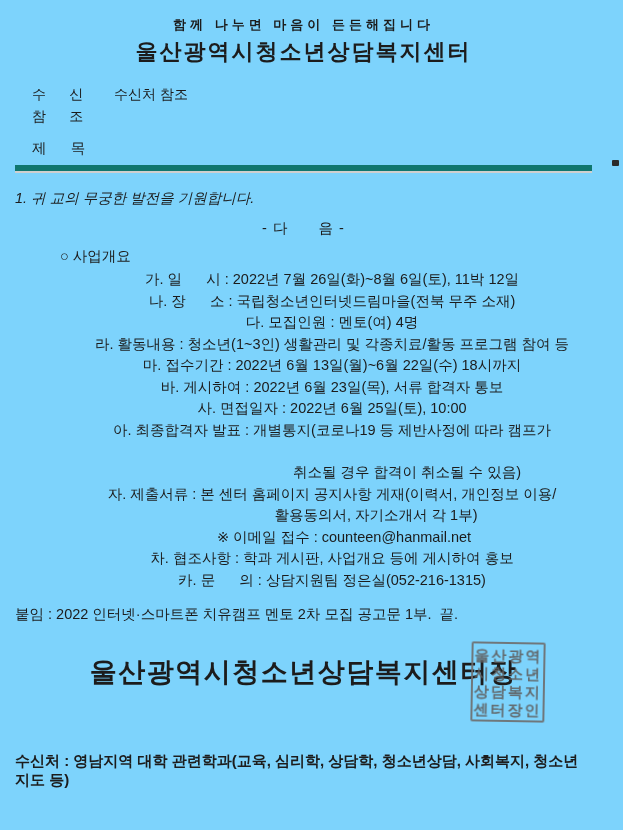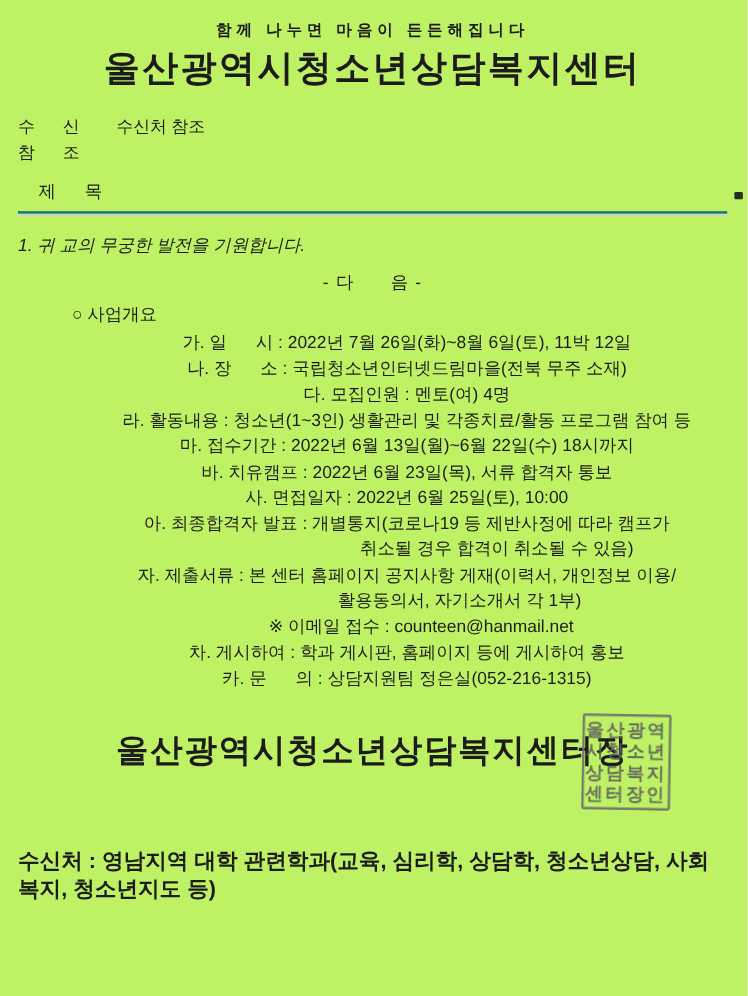--- a/index.html
+++ b/index.html
@@ -1,59 +1,59 @@
 <!DOCTYPE html>
 <html lang="ko"><head>
 <meta charset="utf-8">
 <style>
   * { margin:0; padding:0; box-sizing:border-box; }
   html,body { background:#f2f2f2; }
   .page {
     position:relative;
     width:623px; height:830px;
     margin:0 auto;
-    background:#bef264;
+    background:#7dd3fc;
     color:#1c1c1c;
     font-family:"Liberation Sans","DejaVu Sans",sans-serif;
-    padding:16px 17px 10px 15px;
+    padding:16px 31px 10px 15px;
     overflow:hidden;
   }
   .pre { white-space:pre-wrap; }
 
   
   .slogan { text-align:center; font-size:13px; font-weight:bold; letter-spacing:4px; }
-  .org-title { text-align:center; font-size:30px; font-weight:bold; letter-spacing:2px; margin-top:3px; }
+  .org-title { text-align:center; font-size:22px; font-weight:bold; letter-spacing:2px; margin-top:3px; }
 
   
-  .recv-block { margin-top:16px; }
+  .recv-block { margin-top:16px; margin-left:17px; }
   .recv-row { font-size:14px; line-height:22px; display:flex; }
   .recv-row .lbl { width:82px; }
 
   
   .subject-row {
     margin-top:10px;
     padding:2px 0 7px 17px;
     font-size:14.5px;
-    border-bottom:2px solid #0f766e;
+    border-bottom:6px solid #0f766e;
     box-shadow:0 2px 0 #cfcfcf;
     display:flex; align-items:baseline;
   }
   .subject-row .lbl { width:82px; }
   .subject-row .val { font-weight:bold; letter-spacing:0.3px; }
 
   
   .para { font-size:14.5px; line-height:24px; text-align:justify;font-style:italic; }
   .para1 { margin-top:15px; }
   .para2 { margin-top:2px; }
   .daum { text-align:center; font-size:14.5px; margin-top:9px; letter-spacing:1px; }
   .overview { margin-top:8px; margin-left:45px; font-size:14.5px; line-height:21px; }
   .items { margin-top:2px;text-align:center; }
   .item { margin-left:57px; font-size:14.5px; line-height:21.5px; }
   .item.note { margin-left:81px; }
-  .cont-deep { margin-left:207px; }
+  .cont-deep { margin-left:207px;margin-top:21px; }
   .cont-mid  { margin-left:145px; }
   .attachment { margin-top:14px; font-size:14.5px; }
 
   
   .sig-area { position:relative; margin-top:22px; height:96px; }
   .sig-title { text-align:center; font-size:27px; font-weight:bold; letter-spacing:1.5px; padding-top:8px; }
   .seal {
     position:absolute; top:-4px; right:47px;
     width:74px; height:80px;
     border:2px solid #6e6e6e;
@@ -61,21 +61,21 @@
     display:flex; flex-direction:column; justify-content:space-around;
     padding:2px 1px;
     color:#5f5f5f;
     font-weight:bold; font-size:15px; line-height:17px;
     text-align:center; letter-spacing:2px;
     transform:rotate(1deg);
     filter:blur(0.5px);
     opacity:0.9;
     background:transparent;
   }
-  .recipients-line { font-size:18px; font-weight:bold; margin-top:10px; }
+  .recipients-line { font-size:15px; font-weight:bold; margin-top:10px; }
   .artifact-dot { position:absolute; right:4px; top:160px; width:7px; height:6px; background:#2a2a2a; border-radius:1px; }
 </style>
 </head>
 <body>
 
 <div class="page">
 
   <div class="slogan pre">함께 나누면 마음이 든든해집니다</div>
   <div class="org-title">울산광역시청소년상담복지센터</div>
 
@@ -98,31 +98,32 @@
 
   <div class="daum pre">- 다      음 -</div>
   <div class="overview pre">○ 사업개요</div>
 
   <div class="items">
     <div class="item pre">가. 일      시 : 2022년 7월 26일(화)~8월 6일(토), 11박 12일</div>
     <div class="item pre">나. 장      소 : 국립청소년인터넷드림마을(전북 무주 소재)</div>
     <div class="item pre">다. 모집인원 : 멘토(여) 4명</div>
     <div class="item pre">라. 활동내용 : 청소년(1~3인) 생활관리 및 각종치료/활동 프로그램 참여 등</div>
     <div class="item pre">마. 접수기간 : 2022년 6월 13일(월)~6월 22일(수) 18시까지</div>
-    <div class="item pre">바. 치유캠프 : 2022년 6월 23일(목), 서류 합격자 통보</div>
+    <div class="item pre">바. 게시하여 : 2022년 6월 23일(목), 서류 합격자 통보</div>
     <div class="item pre">사. 면접일자 : 2022년 6월 25일(토), 10:00</div>
     <div class="item pre">아. 최종합격자 발표 : 개별통지(코로나19 등 제반사정에 따라 캠프가</div>
     <div class="item cont-deep pre">취소될 경우 합격이 취소될 수 있음)</div>
     <div class="item pre">자. 제출서류 : 본 센터 홈페이지 공지사항 게재(이력서, 개인정보 이용/</div>
     <div class="item cont-mid pre">활용동의서, 자기소개서 각 1부)</div>
     <div class="item note pre">※ 이메일 접수 : counteen@hanmail.net</div>
-    <div class="item pre">차. 게시하여 : 학과 게시판, 홈페이지 등에 게시하여 홍보</div>
+    <div class="item pre">차. 협조사항 : 학과 게시판, 사업개요 등에 게시하여 홍보</div>
     <div class="item pre">카. 문      의 : 상담지원팀 정은실(052-216-1315)</div>
   </div>
 
+  <div class="attachment pre">붙임 : 2022 인터넷·스마트폰 치유캠프 멘토 2차 모집 공고문 1부.  끝.</div>
 
   <div class="sig-area">
     <div class="sig-title">울산광역시청소년상담복지센터장</div>
     <div class="seal">
       <span>울산광역</span>
       <span>시청소년</span>
       <span>상담복지</span>
       <span>센터장인</span>
     </div>
   </div>

